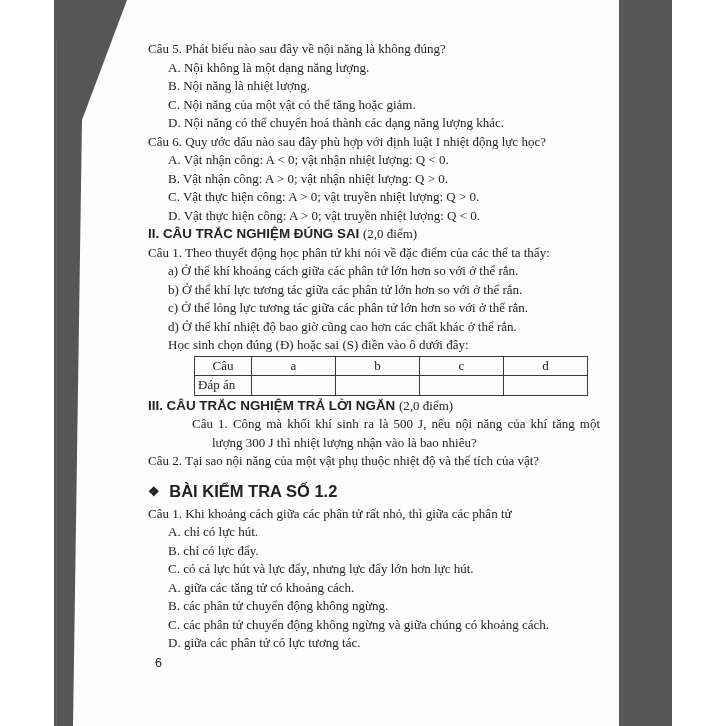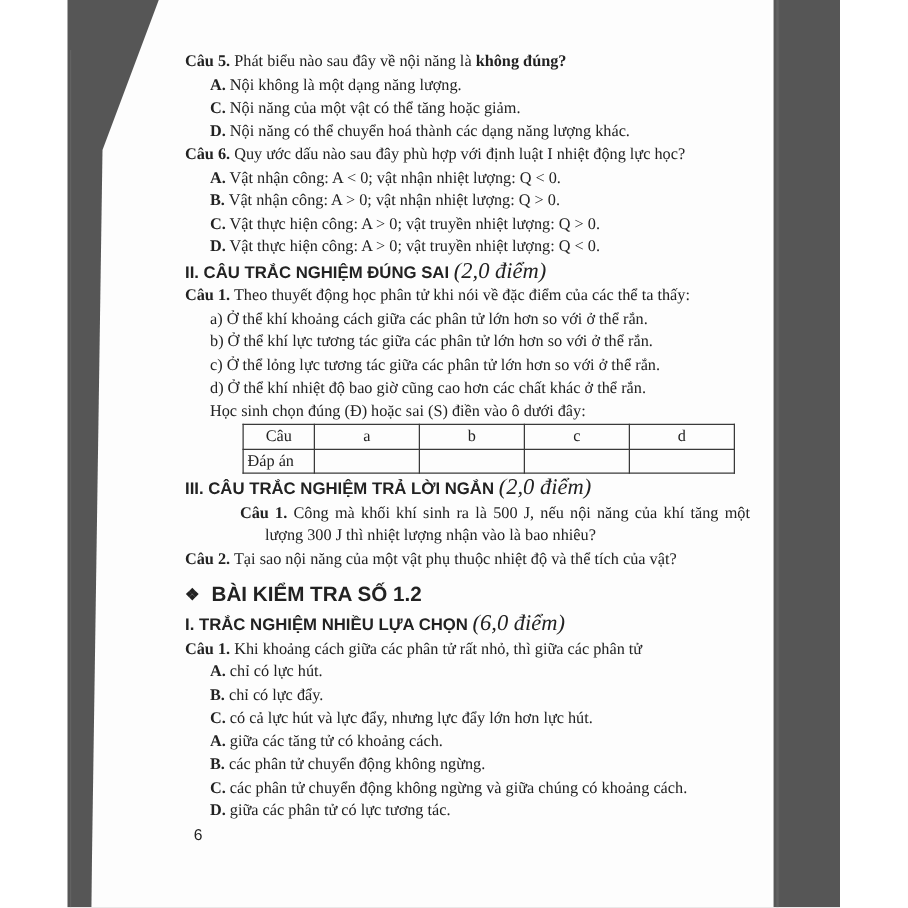--- a/index.html
+++ b/index.html
@@ -7,23 +7,23 @@
           font-family:"Liberation Serif",serif;color:#222222;}
   .photo{position:absolute;left:54px;top:0;width:618px;height:726px;background:#565656;}
   .page{position:absolute;left:0;top:0;width:618px;height:726px;background:#fdfdfd;
         clip-path:polygon(73px 0px,565px 0px,565px 726px,19px 726px,28px 120px);}
   .edge-line-r{position:absolute;top:0;height:726px;width:2px;left:567px;background:#6b6b6b;opacity:.55;}
   .edge-line-l{position:absolute;top:40px;height:686px;width:1px;left:2px;background:#6e6e6e;opacity:.5;}
   .content{position:absolute;left:94px;top:40px;width:452px;font-size:13px;line-height:18.5px;}
   .line{white-space:nowrap;}
   .opt{padding-left:20px;}
   .sub{padding-left:20px;}
-  .b{font-weight:bold;}
+  .b{font-weight:normal;}
   .sec{font-family:"Liberation Sans",sans-serif;font-weight:bold;font-size:13.4px;white-space:nowrap;}
-  .sec .pts{font-family:"Liberation Serif",serif;font-weight:normal;font-size:18px;font-style:italic;}
+  .sec .pts{font-family:"Liberation Serif",serif;font-weight:normal;font-size:13px;}
   .hang{padding-left:20px;text-indent:-20px;text-align:justify;margin-left:44px;}
   .bighead{font-family:Liberation Sans, sans-serif;font-weight:bold;font-size:16.5px;
            line-height:25px;margin-top:8px;white-space:nowrap;}
   .bighead .bullet{font-size:13px;margin-right:5px;position:relative;top:-1px;}
   table.anstable{border-collapse:collapse;margin:1px 0 1px 46px;}
   table.anstable td{border:1px solid #3a3a3a;height:17px;font-size:13px;padding:0 3px;}
   td.col-label{width:50px;}
   td.col-abc{width:77px;text-align:center;}
   td.c{text-align:center;}
   .pagenum{margin-top:3px;padding-left:7px;font-size:12.5px;line-height:14px;
@@ -41,20 +41,24 @@
     <div class="content">
 
       <div class="line">
         <span class="b">Câu 5.</span>
         <span>Phát biểu nào sau đây về nội năng là</span>
         <span class="b">không đúng?</span>
       </div>
       <div class="line opt">
         <span class="b">A.</span>
         <span>Nội không là một dạng năng lượng.</span>
+      </div>
+      <div class="line opt">
+        <span class="b">B.</span>
+        <span>Nội năng là nhiệt lượng.</span>
       </div>
       <div class="line opt">
         <span class="b">C.</span>
         <span>Nội năng của một vật có thể tăng hoặc giảm.</span>
       </div>
       <div class="line opt">
         <span class="b">D.</span>
         <span>Nội năng có thể chuyển hoá thành các dạng năng lượng khác.</span>
       </div>
 
@@ -137,24 +141,20 @@
       <div class="line">
         <span class="b">Câu 2.</span>
         <span>Tại sao nội năng của một vật phụ thuộc nhiệt độ và thể tích của vật?</span>
       </div>
 
       <div class="bighead">
         <span class="bullet">❖</span>
         <span>BÀI KIỂM TRA SỐ 1.2</span>
       </div>
 
-      <div class="sec">
-        <span>I. TRẮC NGHIỆM NHIỀU LỰA CHỌN</span>
-        <span class="pts">(6,0 điểm)</span>
-      </div>
 
       <div class="line">
         <span class="b">Câu 1.</span>
         <span>Khi khoảng cách giữa các phân tử rất nhỏ, thì giữa các phân tử</span>
       </div>
       <div class="line opt">
         <span class="b">A.</span>
         <span>chỉ có lực hút.</span>
       </div>
       <div class="line opt">

